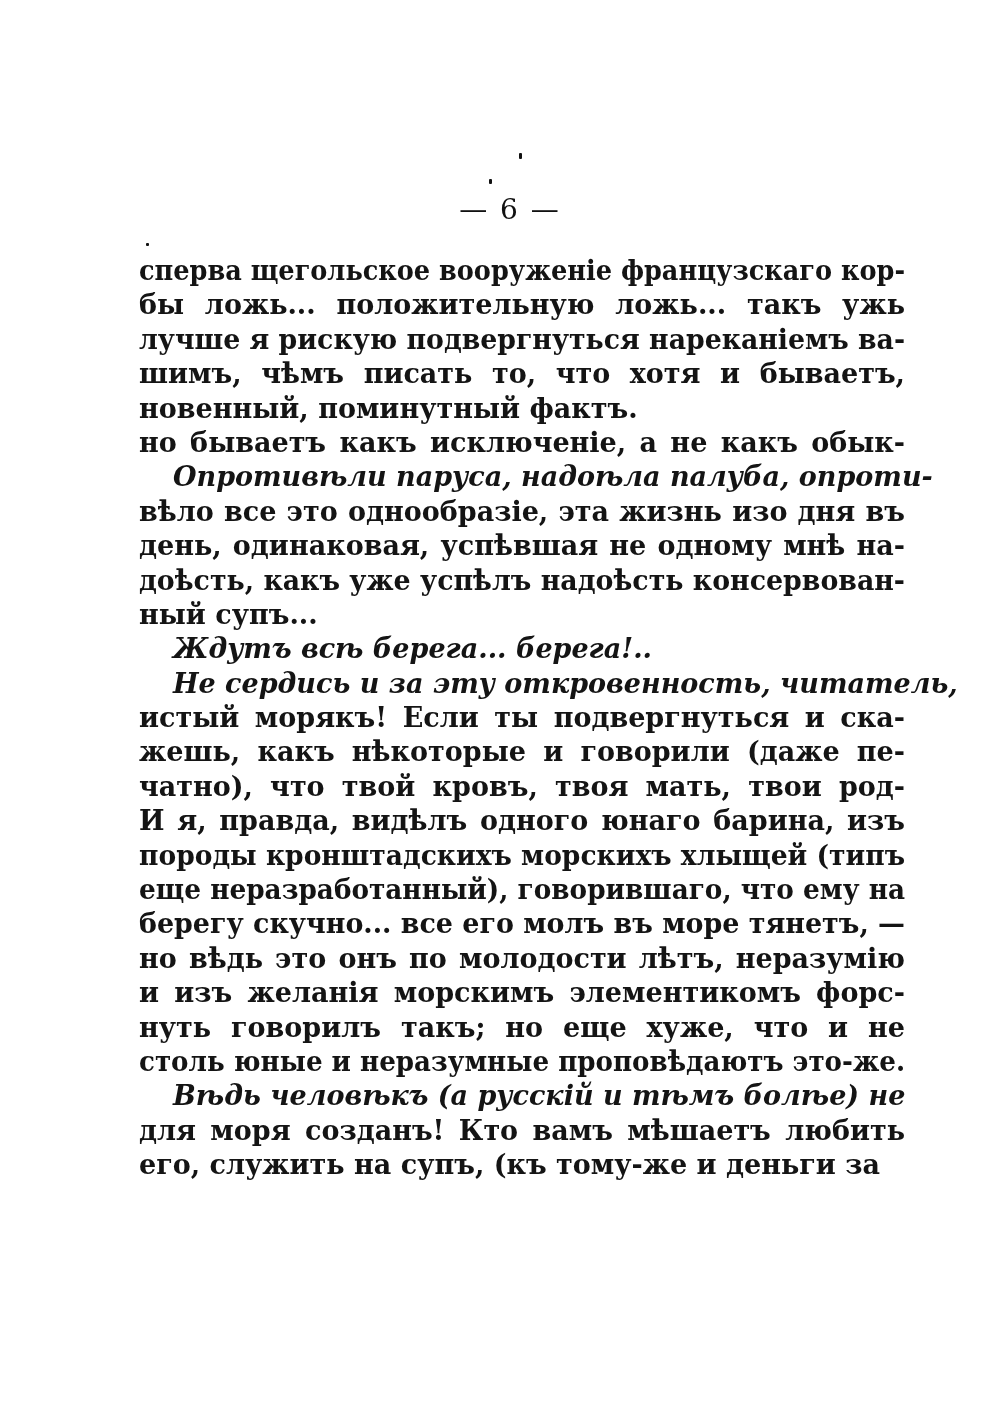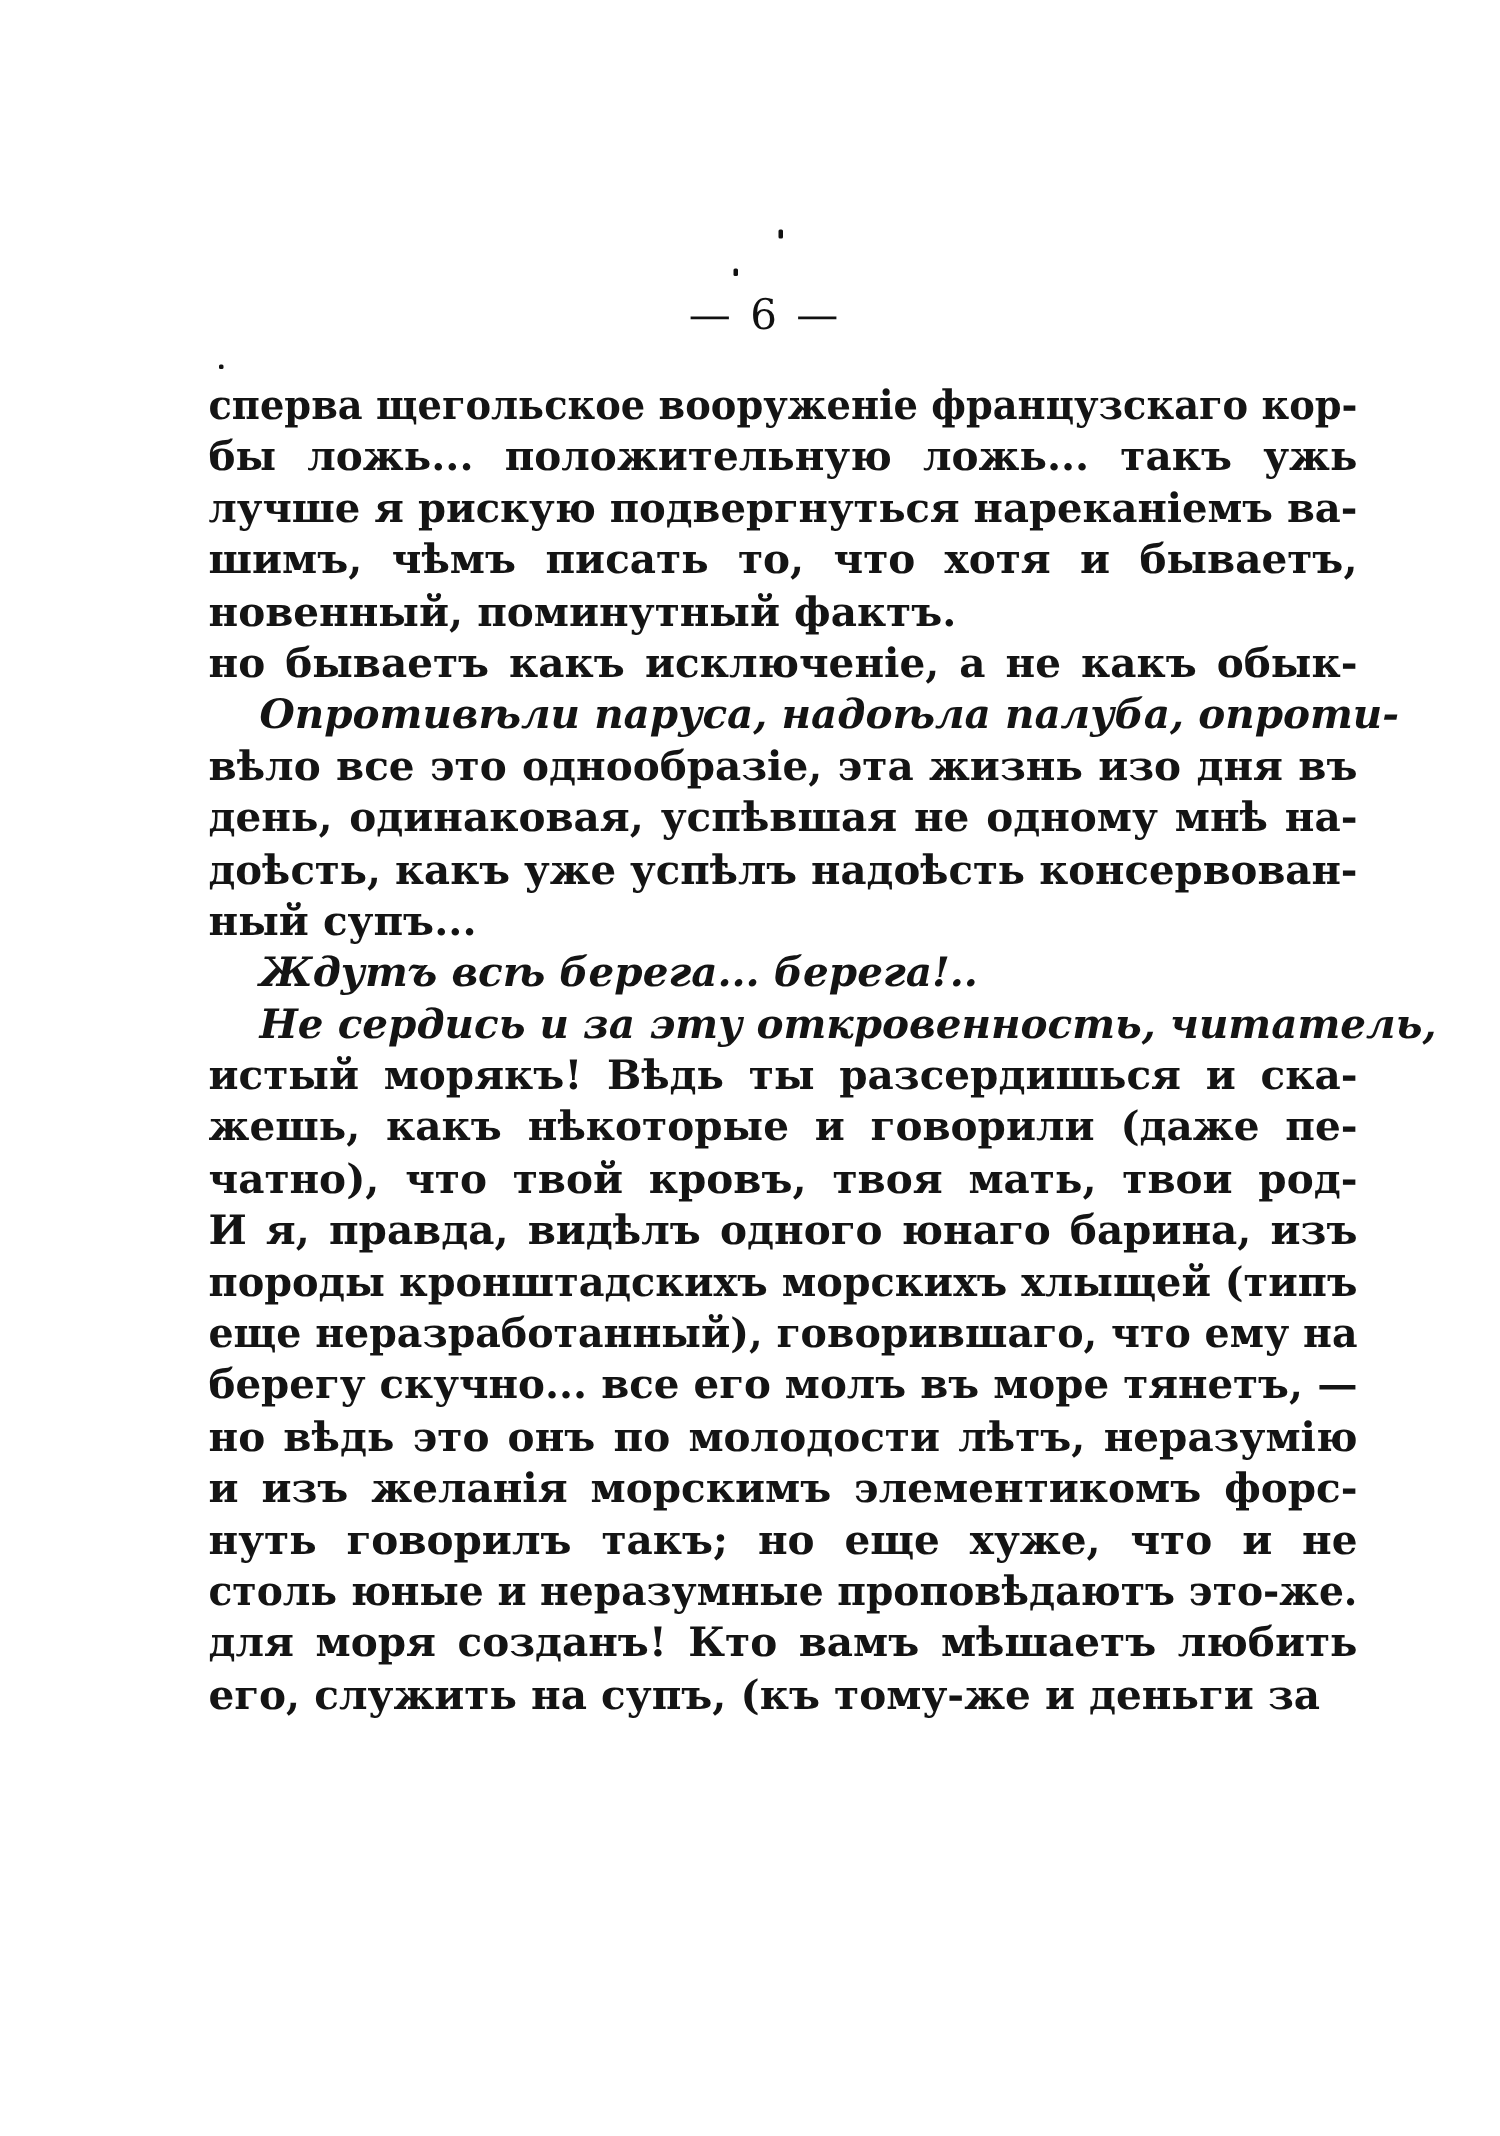--- a/index.html
+++ b/index.html
@@ -44,30 +44,31 @@
         <div class="line">вѣло все это однообразіе, эта жизнь изо дня въ</div>
         <div class="line">день, одинаковая, успѣвшая не одному мнѣ на-</div>
         <div class="line" style="width: 771.531px; transform: scaleX(0.992831);">доѣсть, какъ уже успѣлъ надоѣсть консервован-</div>
         <div class="line last">ный супъ...</div>
       </div>
       <div>
         <div class="line indent last">Ждутъ всѣ берега... берега!..</div>
       </div>
       <div>
         <div class="line indent">Не сердись и за эту откровенность, читатель,</div>
-        <div class="line">истый морякъ! Вѣдь ты разсердишься и ска-</div>
+        <div class="line">истый морякъ! Если ты подвергнуться и ска-</div>
         <div class="line">жешь, какъ нѣкоторые и говорили (даже пе-</div>
         <div class="line">чатно), что твой кровъ, твоя мать, твои род-</div>
         <div class="line">И я, правда, видѣлъ одного юнаго барина, изъ</div>
         <div class="line" style="width: 779.219px; transform: scaleX(0.983036);">породы кронштадскихъ морскихъ хлыщей (типъ</div>
         <div class="line" style="width: 785.656px; transform: scaleX(0.974981);">еще неразработанный), говорившаго, что ему на</div>
         <div class="line" style="width: 769px; transform: scaleX(0.996099);">берегу скучно... все его молъ въ море тянетъ, —</div>
         <div class="line">но вѣдь это онъ по молодости лѣтъ, неразумію</div>
         <div class="line">и изъ желанія морскимъ элементикомъ форс-</div>
         <div class="line">нуть говорилъ такъ; но еще хуже, что и не</div>
         <div class="line last" style="width: 791.562px; transform: scaleX(0.967706);">столь юные и неразумные проповѣдаютъ это-же.</div>
       </div>
       <div>
+        <div class="line indent">Вѣдь человѣкъ (а русскій и тѣмъ болѣе) не</div>
         <div class="line">для моря созданъ! Кто вамъ мѣшаетъ любить</div>
         <div class="line last">его, служить на супъ, (къ тому-же и деньги за</div>
       </div>
     </div>
 </div>
 
 </body></html>

